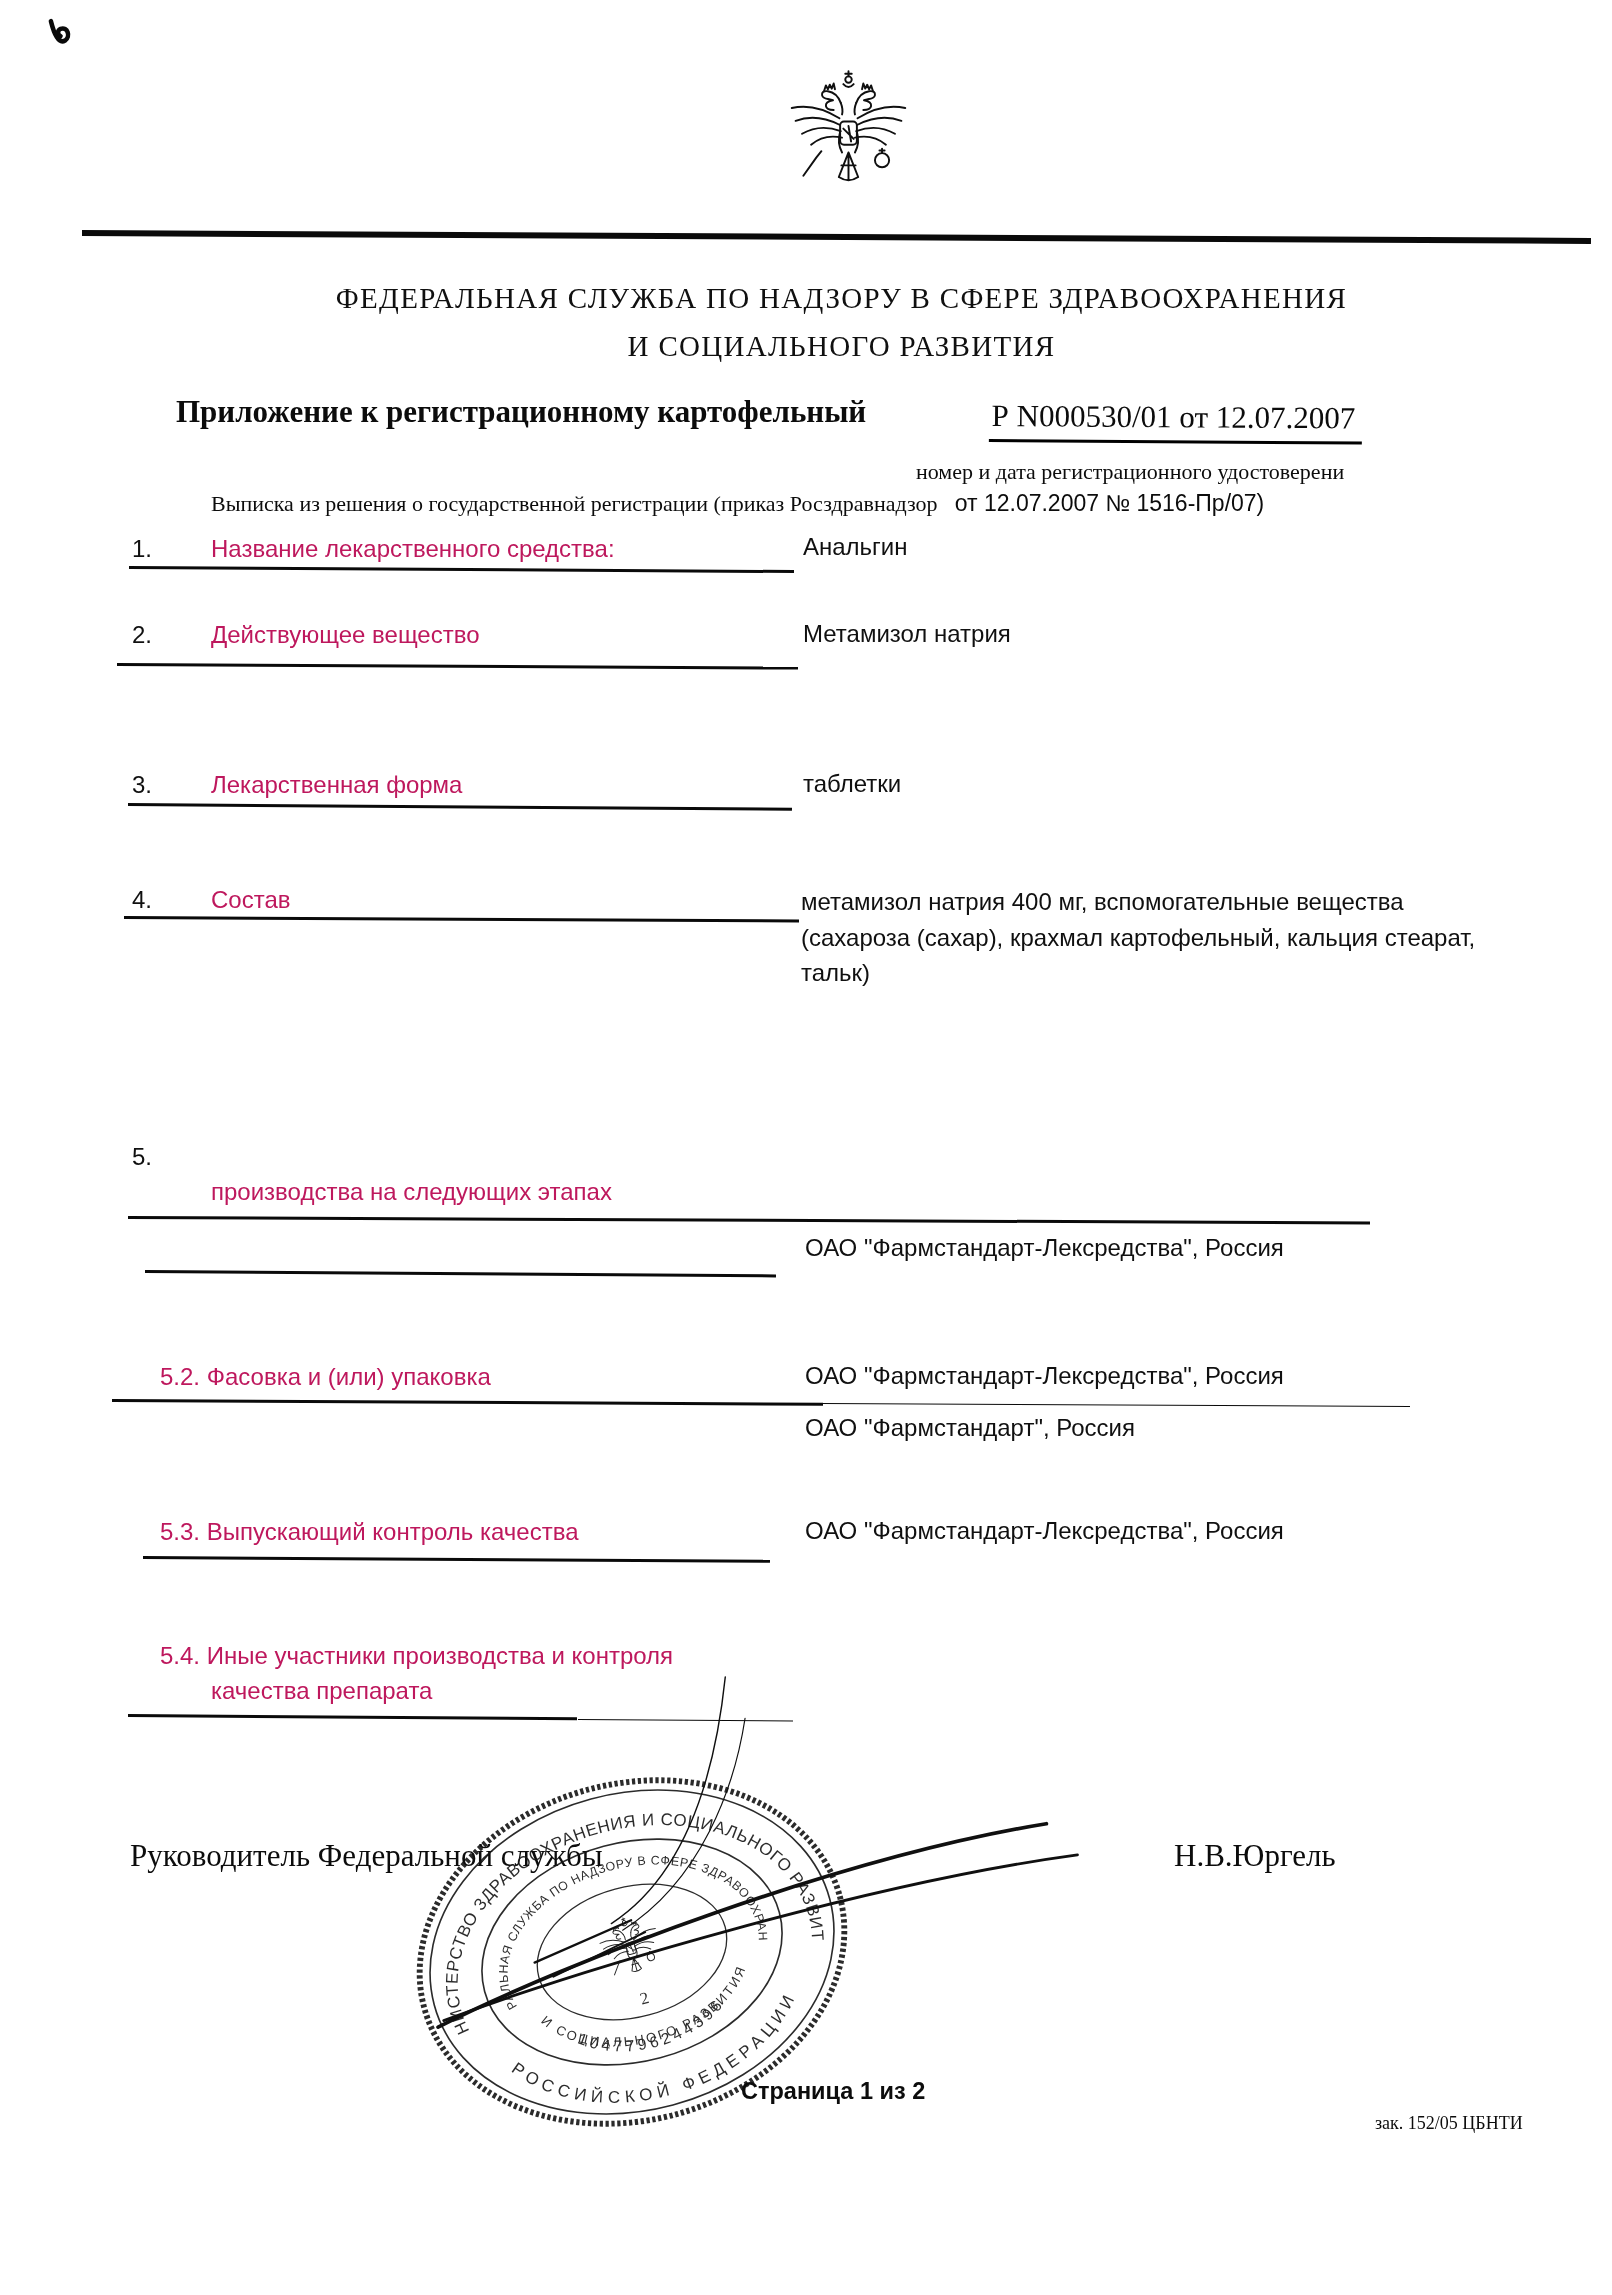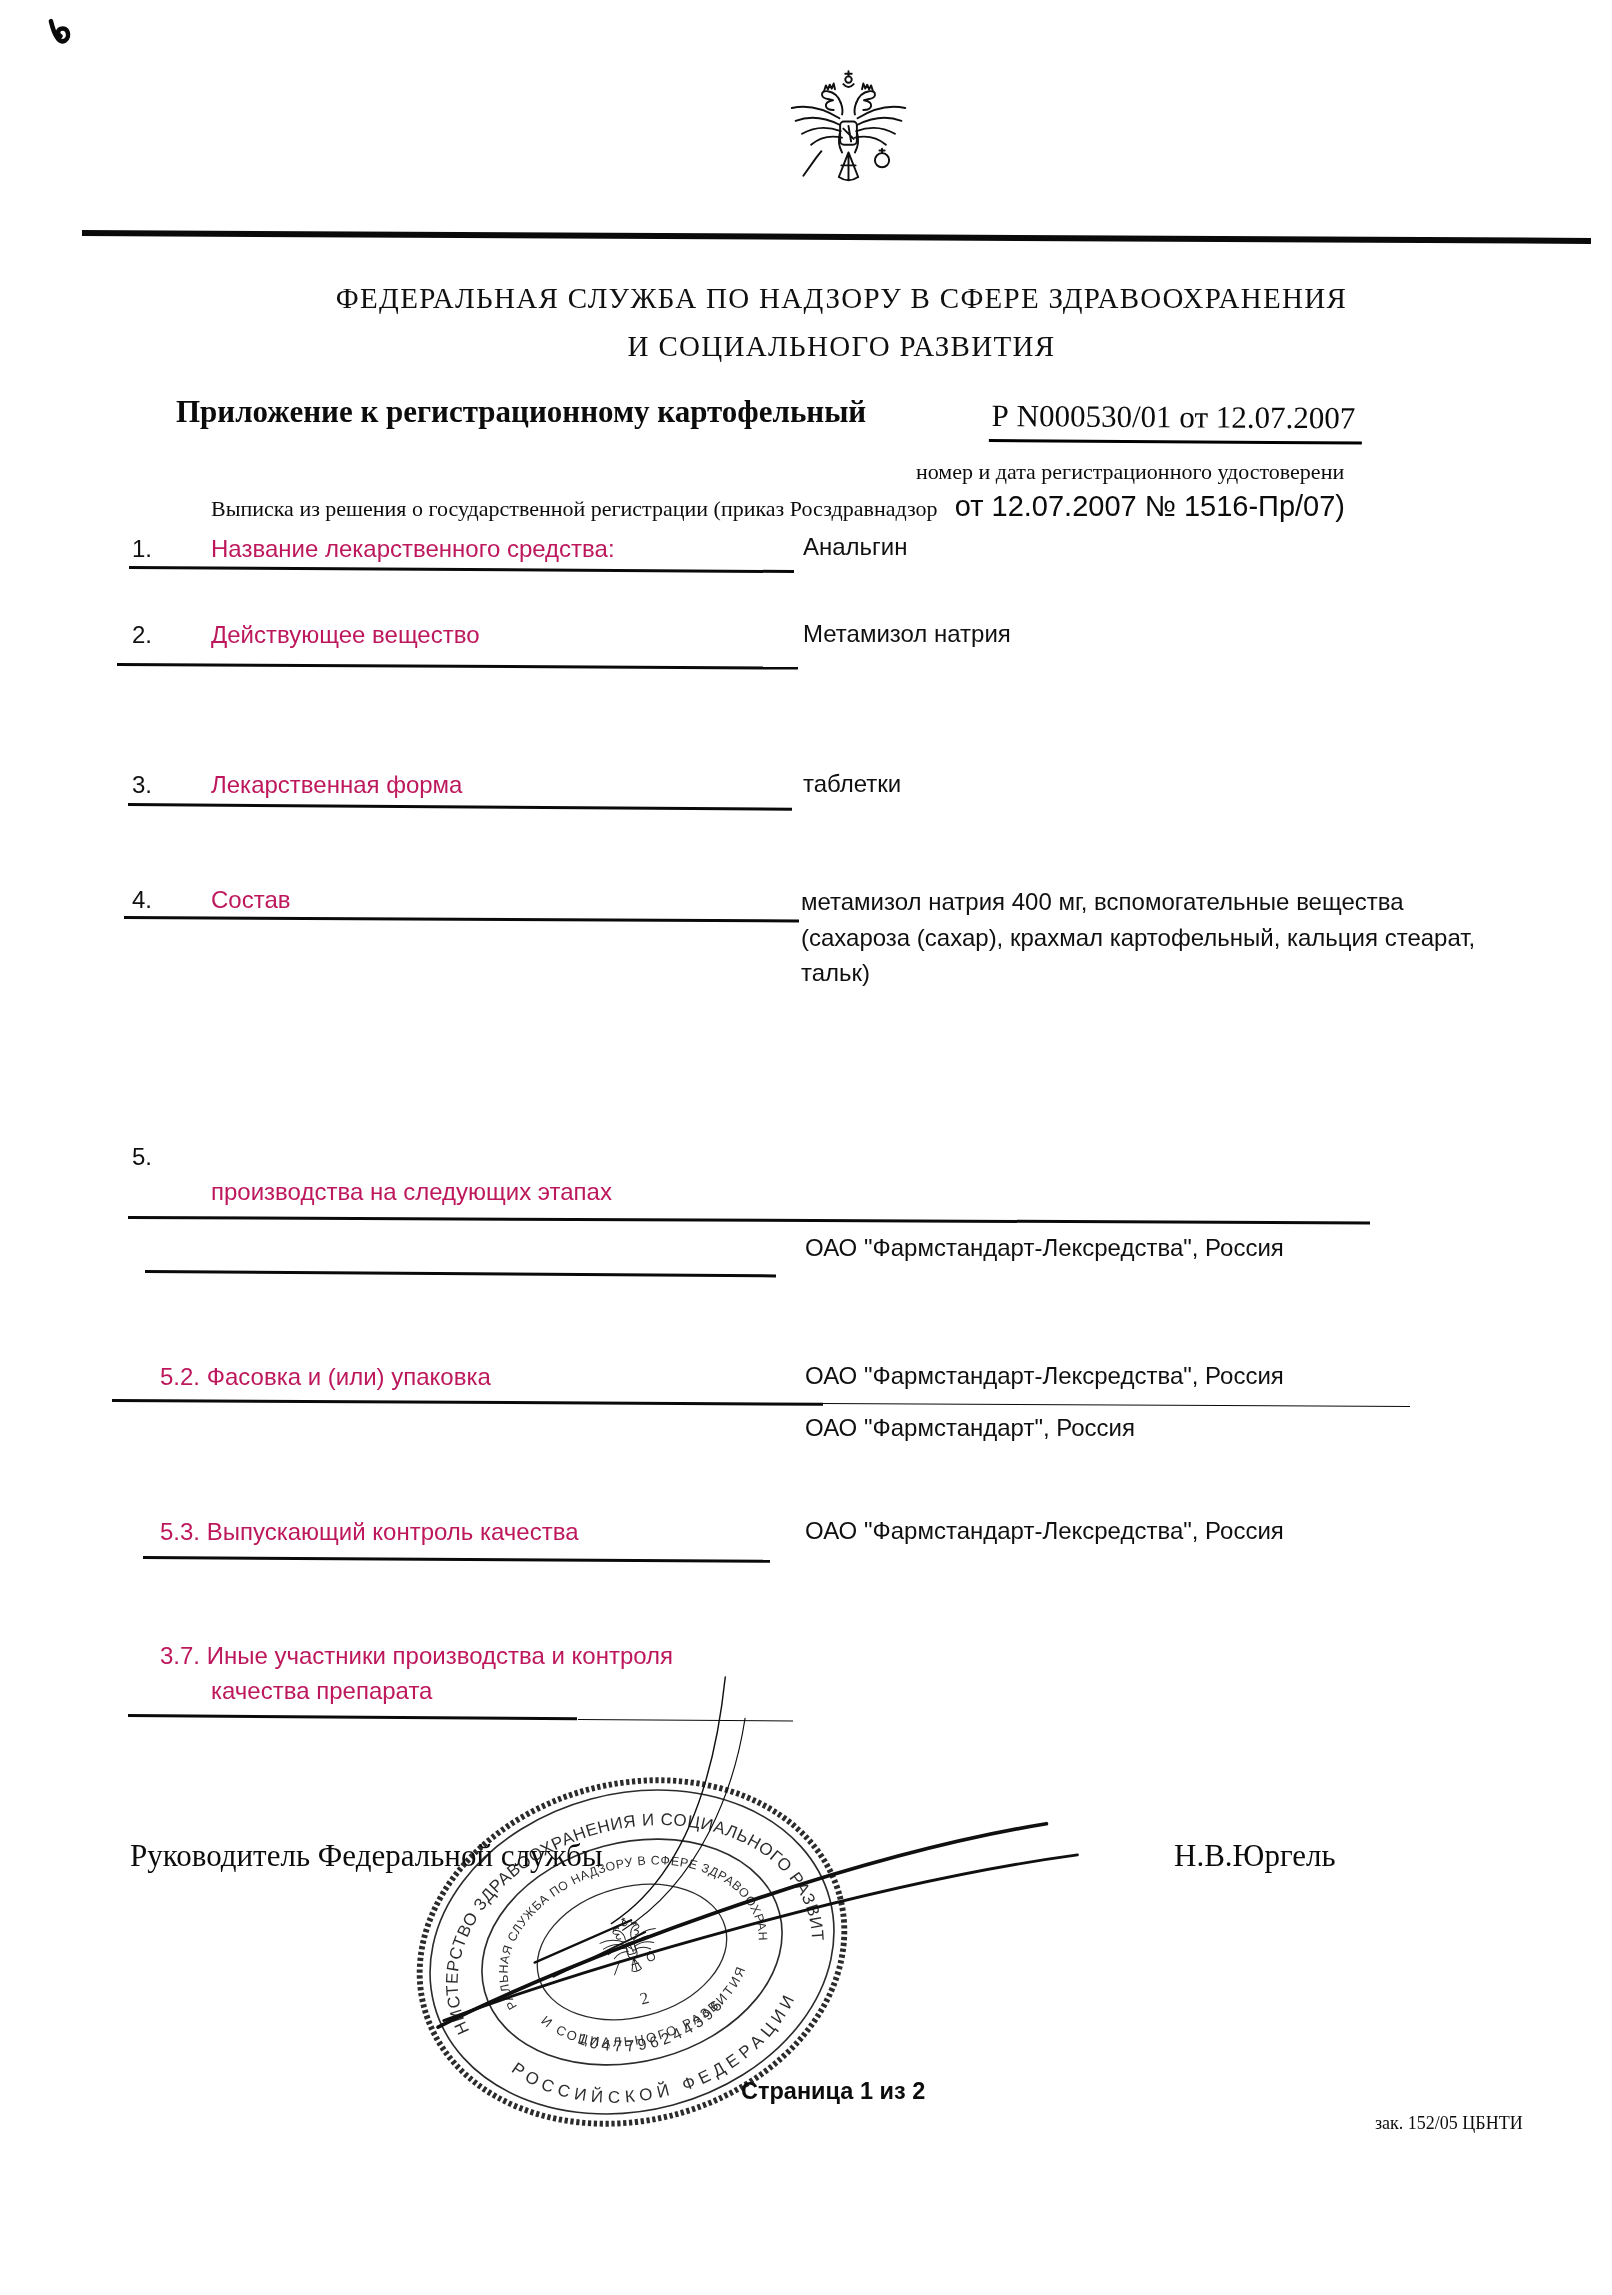--- a/index.html
+++ b/index.html
@@ -60,21 +60,21 @@
 
   <div class="abs hdr" style="top:282px">ФЕДЕРАЛЬНАЯ СЛУЖБА ПО НАДЗОРУ В СФЕРЕ ЗДРАВООХРАНЕНИЯ</div>
   <div class="abs hdr" style="top:330px">И СОЦИАЛЬНОГО РАЗВИТИЯ</div>
 
   <div class="abs serif" style="left:176px;top:394px;font-size:31px;font-weight:bold">Приложение к регистрационному картофельный</div>
   <div class="abs regnum" style="left:989px;top:398px">Р N000530/01 от 12.07.2007</div>
   <div class="abs serif" style="left:916px;top:459px;font-size:22px">номер и дата регистрационного удостоверени</div>
 
   <div class="abs" style="left:211px;top:490px">
     <span class="serif" style="font-size:22px">Выписка из решения о государственной регистрации (приказ Росздравнадзор</span>
-    <span class="sans" style="font-size:29px;margin-left:14.3px">от 12.07.2007 № 1516-Пр/07)</span>
+    <span class="sans" style="font-size:23px;margin-left:14.3px">от 12.07.2007 № 1516-Пр/07)</span>
   </div>
 
   <div class="abs num" style="left:132px;top:535px">1.</div>
   <div class="abs lbl" style="left:211px;top:535px">Название лекарственного средства:</div>
   <div class="abs val" style="left:803px;top:533px">Анальгин</div>
   <div class="rule" style="left:129px;top:566px;width:665px;height:2.6px;transform:rotate(.35deg)"></div>
 
   <div class="abs num" style="left:132px;top:621px">2.</div>
   <div class="abs lbl" style="left:211px;top:621px">Действующее вещество</div>
   <div class="abs val" style="left:803px;top:620px">Метамизол натрия</div>
@@ -102,21 +102,21 @@
   <div class="abs lbl" style="left:160px;top:1363px">5.2. Фасовка и (или) упаковка</div>
   <div class="abs val" style="left:805px;top:1362px">ОАО "Фармстандарт-Лексредства", Россия</div>
   <div class="abs val" style="left:805px;top:1414px">ОАО "Фармстандарт", Россия</div>
   <div class="rule" style="left:112px;top:1399px;width:711px;height:2.6px;transform:rotate(.3deg)"></div>
   <div class="rule" style="left:823px;top:1403px;width:587px;height:1.3px;transform:rotate(.3deg)"></div>
 
   <div class="abs lbl" style="left:160px;top:1518px">5.3. Выпускающий контроль качества</div>
   <div class="abs val" style="left:805px;top:1517px">ОАО "Фармстандарт-Лексредства", Россия</div>
   <div class="rule" style="left:143px;top:1556px;width:627px;height:3.3px;transform:rotate(.35deg)"></div>
 
-  <div class="abs lbl" style="left:160px;top:1642px">3.7. Иные участники производства и контроля</div>
+  <div class="abs lbl" style="left:160px;top:1642px">5.4. Иные участники производства и контроля</div>
   <div class="abs lbl" style="left:211px;top:1677px">качества препарата</div>
   <div class="rule" style="left:128px;top:1714px;width:449px;height:3.3px;transform:rotate(.4deg)"></div>
   <div class="rule" style="left:578px;top:1719px;width:215px;height:1.3px;transform:rotate(.4deg)"></div>
 
   <div class="abs serif" style="left:130px;top:1838px;font-size:31px">Руководитель Федеральной службы</div>
   <div class="abs serif" style="left:1174px;top:1838px;font-size:31px">Н.В.Юргель</div>
 
   <svg style="left:381px;top:1753px" width="502" height="398" viewBox="-385 -305 770 610">
     <defs>
       <path id="sOT" d="M -270 60 A 276 206 0 1 1 270 60" fill="none"></path>

